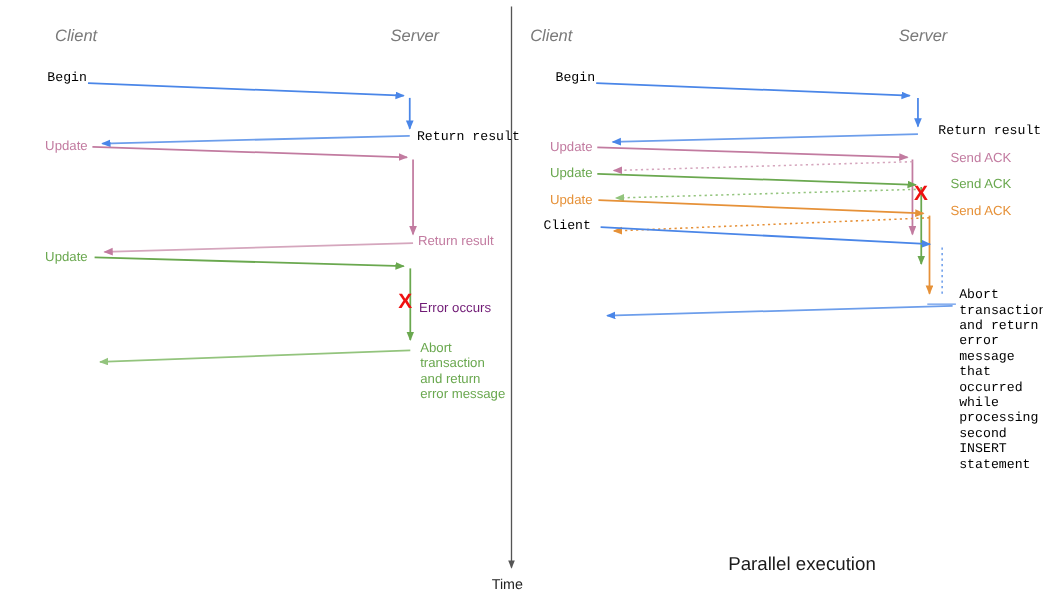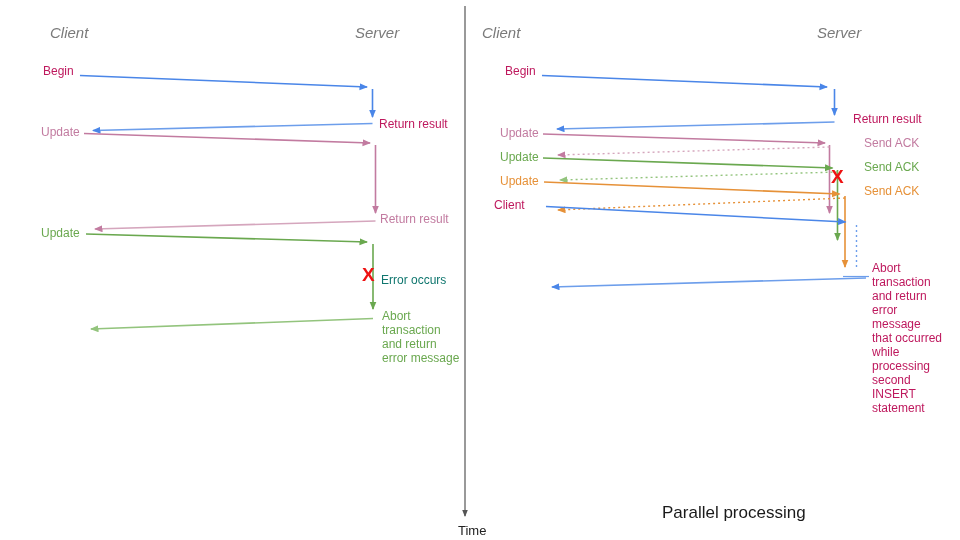--- a/index.html
+++ b/index.html
@@ -6,25 +6,25 @@
   #stage{
     position:relative;width:948px;height:540px;overflow:hidden;
     font-family:"Liberation Sans","DejaVu Sans",sans-serif;
     background:#ffffff;
   }
   #wires{position:absolute;left:0;top:0;width:960px;height:540px;}
   .lbl{position:absolute;font-size:12px;line-height:14px;white-space:nowrap;}
   .multiline{white-space:pre-line;}
   .hdr{font-size:15px;font-style:italic;color:#7a7a7a;}
   .cap{font-size:17px;color:#1a1a1a;}
-  .c-blue{color:#be185d;}
+  .c-blue{color:#000000;font-family:Liberation Mono, monospace;}
   .c-pink{color:#c27ba0;}
   .c-green{color:#6aa84f;}
   .c-orange{color:#e69138;}
-  .c-red{color:#0f766e;}
+  .c-red{color:#701a75;}
   .c-dark{color:#222222;}
   .xmark{font-size:19px;font-weight:bold;color:#ee1111;}
   
   .s-blue{stroke:#4a86e8;}
   .s-blue-l{stroke:#6d9eeb;}
   .s-pink{stroke:#c27ba0;}
   .s-pink-l{stroke:#d5a6bd;}
   .s-green{stroke:#6aa84f;}
   .s-green-l{stroke:#93c47d;}
   .s-orange{stroke:#e69138;}
@@ -110,21 +110,21 @@
   <div class="lbl c-pink" style="left:41px;top:125px;">Update</div>
   <div class="lbl c-pink" style="left:380px;top:212px;">Return result</div>
   <div class="lbl c-green" style="left:41px;top:226px;">Update</div>
   <div class="lbl xmark" style="left:362px;top:268px;">X</div>
   <div class="lbl c-red" style="left:381px;top:273px;">Error occurs</div>
   <div class="lbl c-green multiline" style="left:382px;top:309px;">Abort
 transaction
 and return
 error message</div>
 
-  <div class="lbl c-dark" style="left:447px;top:524px;font-size:13px;margin-left:11px;">Time</div>
+  <div class="lbl c-dark" style="left:447px;top:524px;font-size:13px;">Time</div>
 
   <div class="lbl hdr" style="left:482px;top:26px;">Client</div>
   <div class="lbl hdr" style="left:817px;top:26px;">Server</div>
 
   <div class="lbl c-blue" style="left:505px;top:64px;">Begin</div>
   <div class="lbl c-blue" style="left:853px;top:112px;">Return result</div>
   <div class="lbl c-pink" style="left:500px;top:126px;">Update</div>
   <div class="lbl c-pink" style="left:864px;top:136px;">Send ACK</div>
   <div class="lbl c-green" style="left:500px;top:150px;">Update</div>
   <div class="lbl c-green" style="left:864px;top:160px;">Send ACK</div>
@@ -135,15 +135,15 @@
   <div class="lbl c-blue multiline" style="left:872px;top:261px;">Abort
 transaction
 and return
 error message
 that occurred
 while
 processing
 second
 INSERT
 statement</div>
-  <div class="lbl cap" style="left:662px;top:506px;">Parallel processing</div>
+  <div class="lbl cap" style="left:662px;top:506px;">Parallel execution</div>
 
 </div>
 
 </body></html>

